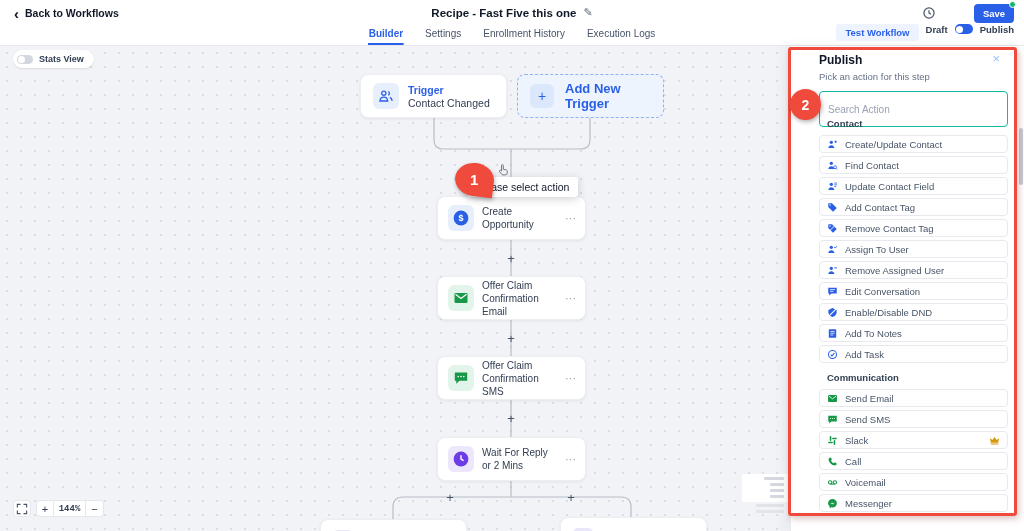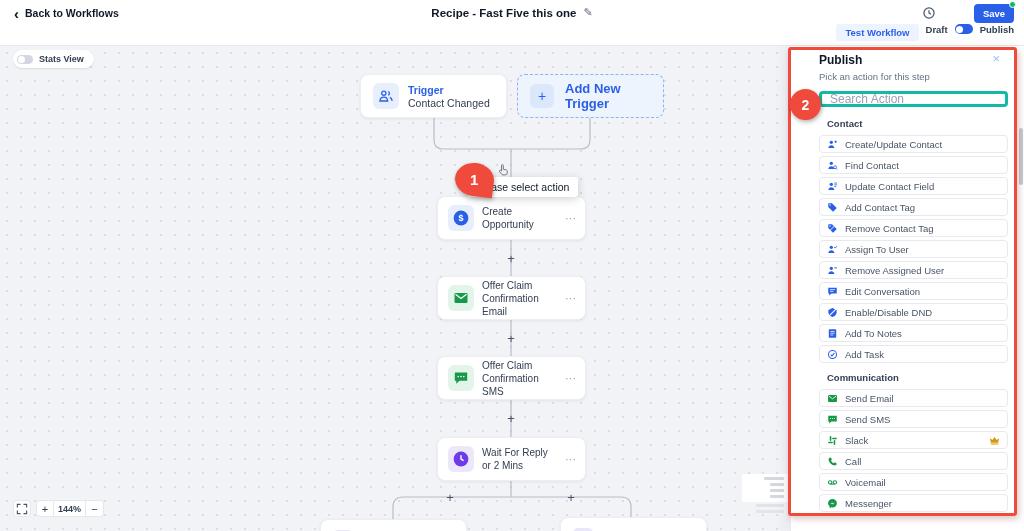--- a/index.html
+++ b/index.html
@@ -82,30 +82,30 @@
   .ghost .bar { position:absolute; height:3px; background:#d5d8df; border-radius:1px; }
 
   .zbtn { position:absolute; background:#fff; border:1px solid #e4e7ec; height:17px; display:flex;
           align-items:center; justify-content:center; color:#344054; cursor:pointer; }
   .zexpand { left:13px; top:454px; width:18px; border-radius:4px; }
   .zgroup { position:absolute; left:36px; top:454px; height:17px; display:flex; }
   .zseg { background:#fff; border:1px solid #e4e7ec; border-left:none; height:17px; display:flex;
           align-items:center; justify-content:center; color:#344054; font-size:11px; cursor:pointer; }
   .zseg:first-child { border-left:1px solid #e4e7ec; border-radius:4px 0 0 4px; }
   .zseg:last-child { border-radius:0 4px 4px 0; }
-  .zin,.zout { width:18px; } .zpct { width:32px; font-size:9px; font-weight:700; cursor:default; }
+  .zin,.zout { width:18px; } .zpct { width:32px; font-size:9px; font-weight:700; cursor:default;font-family:Liberation Mono, monospace; }
 
   
   .panel { position:absolute; left:790px; top:46px; width:234px; height:485px; background:#fff;
            border-left:1px solid #e7e9ee; box-shadow:-6px 0 12px rgba(16,24,40,.05); z-index:20; overflow:hidden; }
   .p-title { position:absolute; left:28px; top:7px; font-size:12px; font-weight:700; color:#101828; }
   .p-close { position:absolute; right:24px; top:5px; color:#9bbcf7; font-size:13px; cursor:pointer; }
   .p-sub { position:absolute; left:28px; top:25px; font-size:9.5px; color:#667085; }
-  .p-search { position:absolute; left:28px; top:45px; width:189px; height:16px; border:3px solid #14b8a6;
-              border-radius:4px; font-size:12px; padding:0 8px; color:#344054; outline:none;
+  .p-search { position:absolute; left:28px; top:45px; width:189px; height:36px; border:1px solid #14b8a6;
+              border-radius:4px; font-size:10px; padding:0 8px; color:#344054; outline:none;
               font-family:"Liberation Sans", sans-serif; }
   .p-search::placeholder { color:#98a2b3; }
   .p-sections { position:absolute; left:28px; top:70px; width:189px; }
   .sec-label { font-size:9.5px; font-weight:700; color:#344054; margin:2px 8px 6px; }
   .sec-label.later { margin-top:9px; }
   .action-row { height:18px; border:1px solid #e7e9ee; border-radius:4px; display:flex; align-items:center;
                 gap:7px; padding:0 7px; margin-bottom:3px; background:#fff; cursor:pointer; }
   .arow-icon { display:flex; flex:none; }
   .arow-label { font-size:9.5px; color:#475467; flex:1; white-space:nowrap; }
   .crown { display:flex; flex:none; }
@@ -138,20 +138,26 @@
     <span class="pencil">✎</span>
   </div>
   <span class="hdr-hist">
       <svg viewBox="0 0 16 16" width="14" height="14" xmlns="http://www.w3.org/2000/svg">
         <circle cx="8" cy="8" r="5.8" fill="none" stroke="#475467" stroke-width="1.4"></circle>
         <path d="M8 4.8V8l2.3 1.5" fill="none" stroke="#475467" stroke-width="1.4"></path>
       </svg>
     </span>
   <span class="save-dot"></span>
   <button class="save-btn">Save</button>
+  <nav class="tabs">
+      <span class="tab active">Builder</span>
+      <span class="tab">Settings</span>
+      <span class="tab">Enrollment History</span>
+      <span class="tab">Execution Logs</span>
+    </nav>
   <div class="tabs-right">
     <button class="testwf">Test Workflow</button>
     <span class="mini-lbl">Draft</span>
     <span class="toggle">
         <span class="knob"></span>
       </span>
     <span class="mini-lbl">Publish</span>
   </div>
 </div>
 

